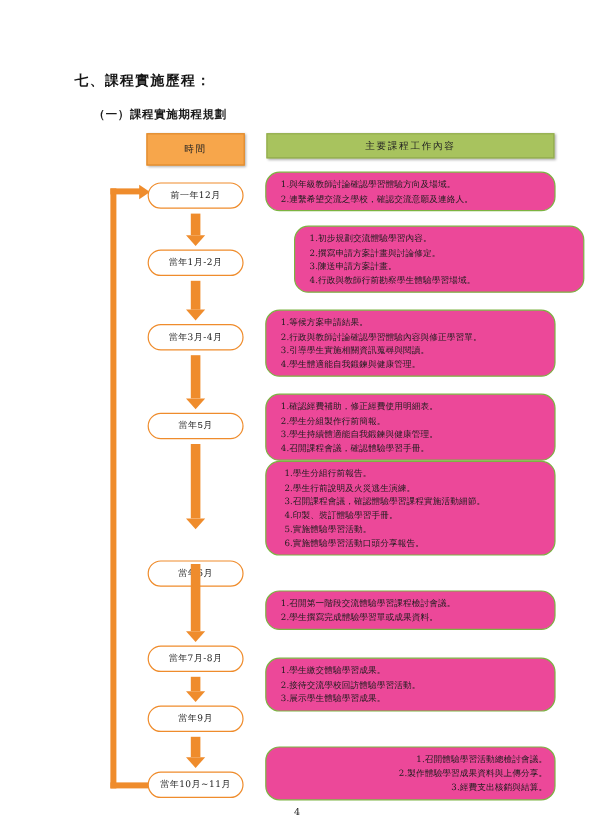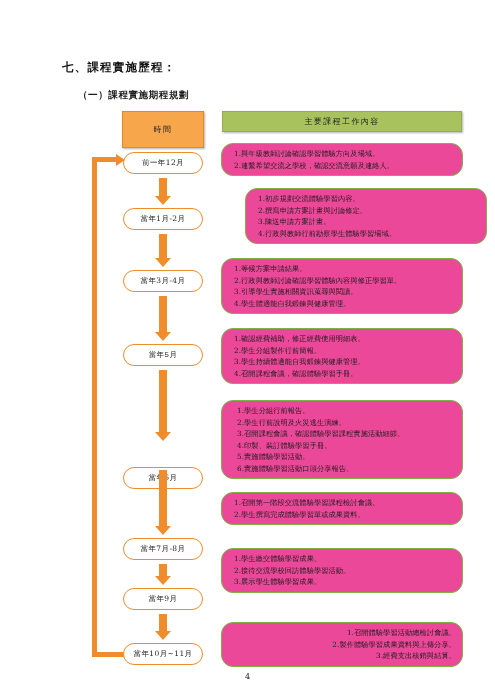--- a/index.html
+++ b/index.html
@@ -52,21 +52,21 @@
     font-size: 8px;
     letter-spacing: 1.4px;
     color: #232323;
     font-family: "DejaVu Serif", "Liberation Serif", serif;
     box-shadow: 1px 1px 2px rgba(0,0,0,0.30);
   }
   .hdr-time {
     left: 122px;
     top: 111px;
     width: 82px;
-    height: 37px;
+    height: 27px;
     background: #f5a košt;
     background: #f5a košt;
   }
   .hdr-time {
     background: #f6a councillor;
   }
   .hdr-time { background: #f7a64b; border: 1px solid #e08a2c; }
   .hdr-work {
     left: 222px;
     top: 111px;
@@ -265,21 +265,21 @@
         <div class="line">2.行政與教師討論確認學習體驗內容與修正學習單。</div>
         <div class="line">3.引導學生實施相關資訊蒐尋與閱讀。</div>
         <div class="line">4.學生體適能自我鍛鍊與健康管理。</div>
       </div>
       <div class="work-box" style="top: 328px;">
         <div class="line">1.確認經費補助，修正經費使用明細表。</div>
         <div class="line">2.學生分組製作行前簡報。</div>
         <div class="line">3.學生持續體適能自我鍛鍊與健康管理。</div>
         <div class="line">4.召開課程會議，確認體驗學習手冊。</div>
       </div>
-      <div class="work-box" style="top: 400px; padding-left: 15px;">
+      <div class="work-box" style="top: 384px; padding-left: 15px;">
         <div class="line">1.學生分組行前報告。</div>
         <div class="line">2.學生行前說明及火災逃生演練。</div>
         <div class="line">3.召開課程會議，確認體驗學習課程實施活動細節。</div>
         <div class="line">4.印製、裝訂體驗學習手冊。</div>
         <div class="line">5.實施體驗學習活動。</div>
         <div class="line">6.實施體驗學習活動口頭分享報告。</div>
       </div>
       <div class="work-box" style="top: 492px;">
         <div class="line">1.召開第一階段交流體驗學習課程檢討會議。</div>
         <div class="line">2.學生撰寫完成體驗學習單或成果資料。</div>

